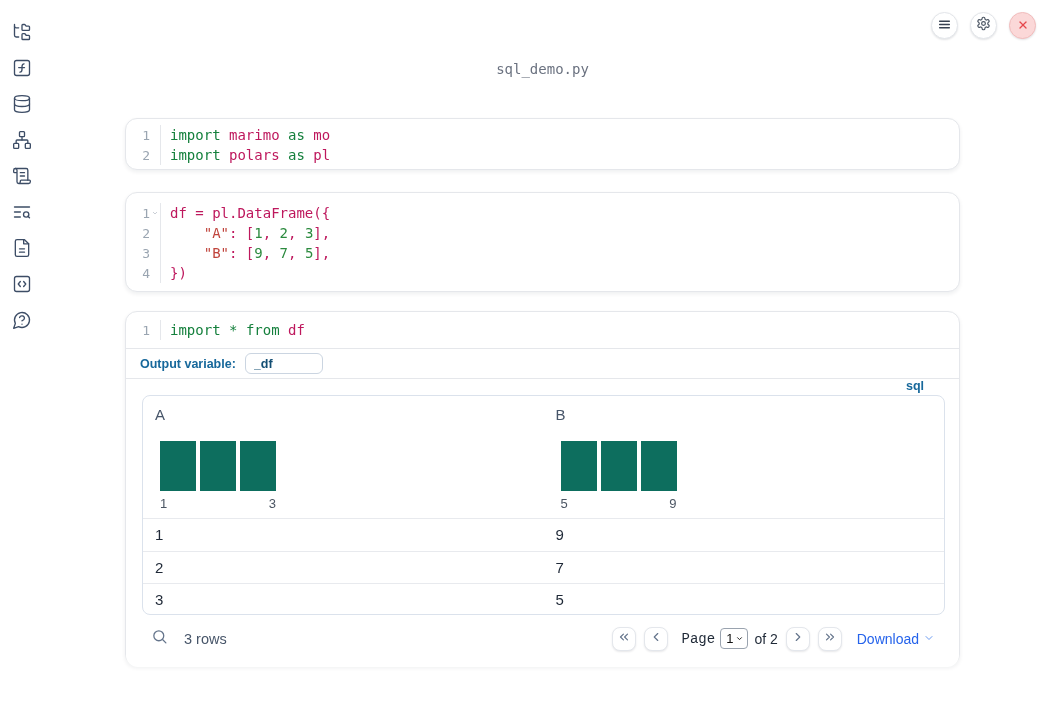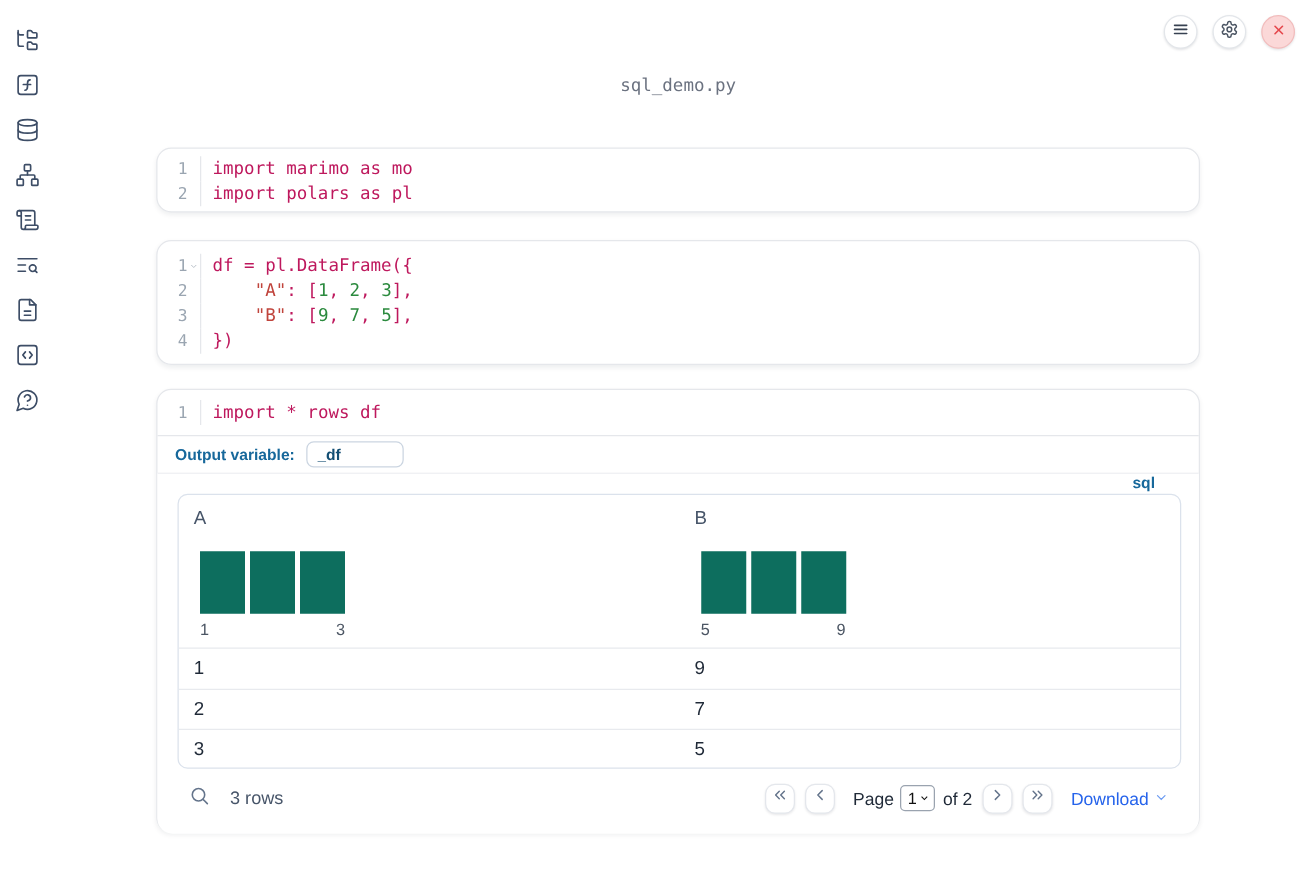--- a/index.html
+++ b/index.html
@@ -24,21 +24,21 @@
   .cell { position:absolute; left:0; width:835px; background:#fff; border:1px solid #e5e7eb; border-radius:12px; box-shadow:0 2px 4px rgba(16,24,40,.07); }
   .cell-1 { top:118px; height:52px; padding:6px 0; }
   .cell-2 { top:192px; height:100px; padding:10px 0; }
   .cell-3 { top:311px; height:355px; padding:0; }
 
   .code-line { display:flex; align-items:center; height:20px; }
   .ln { width:24px; text-align:right; font-family:"DejaVu Sans Mono", monospace; font-size:13px; color:#9aa5b1; flex:none; }
   .fold { width:10px; flex:none; display:flex; align-items:center; justify-content:center; }
   .fold svg { stroke:#9aa5b1; fill:none; stroke-width:1.6; width:8px; height:8px; }
   .code { border-left:1px solid #e5e7eb; padding-left:9px; margin-left:0; flex:1; font-family:"DejaVu Sans Mono", monospace; font-size:14px; white-space:pre; color:#24292e; align-self:stretch; display:flex; align-items:center; }
-  .tk-kw { color:#be185d; }
+  .tk-kw { color:#15803d; }
   .tk-str { color:#c0443c; }
   .tk-num { color:#2b8a3e; }
   .tk-pl { color:#be185d; }
 
   .sql-editor { padding:8px 0; height:36px; }
   .sql-footer { height:30px; border-top:1px solid #e5e7eb; display:flex; align-items:center; padding:0 35px 0 14px; }
   .ov-label { font-size:12.5px; font-weight:bold; color:#17689b; }
   .ov-input { margin-left:9px; width:78px; height:21px; border:1px solid #cbd5e1; border-radius:6px; background:#fff; font-size:12.5px; font-weight:bold; color:#134e73; font-family:"Liberation Sans", sans-serif; padding:0 8px; }
   .lang-badge { margin-left:auto; font-size:12.5px; font-weight:bold; color:#17689b;margin-top:44px; }
 
@@ -54,21 +54,21 @@
   .t-cell { width:50%; padding-left:12px; display:flex; align-items:center; font-size:15px; color:#1f2937; }
 
   .table-footer { height:51px; display:flex; align-items:center; padding:0 8px 4px 9px; }
   .tf-left { display:flex; align-items:center; gap:16px; }
   .tf-left svg { stroke:#64748b; fill:none; stroke-width:1.8; stroke-linecap:round; width:17px; height:17px; cursor:pointer; }
   .row-count { font-size:14.5px; color:#475569; }
   .tf-right { margin-left:auto; display:flex; align-items:center; }
   .pg-btn { width:24px; height:24px; border-radius:8px; background:#fff; border:1px solid #e4e7ec; box-shadow:0 1px 2px rgba(16,24,40,.1); display:flex; align-items:center; justify-content:center; cursor:pointer; margin-left:8px; }
   .pg-btn svg { stroke:#64748b; fill:none; stroke-width:2; stroke-linecap:round; stroke-linejoin:round; width:14px; height:14px; }
   .pg-text { font-size:14px; color:#1f2937; }
-  .page-word { margin-left:14px; }
+  .page-word { margin-left:14px;font-family:Liberation Mono, monospace; }
   .page-select { margin:0 6px 0 5px; height:21px; min-width:27px; border:1px solid #9aa3af; border-radius:4px; background:#fff; display:flex; align-items:center; padding:0 3px 0 5px; font-size:13px; color:#111; cursor:pointer; gap:2px; }
   .page-select svg { stroke:#111; fill:none; stroke-width:2.4; width:9px; height:9px; }
   .download { margin-left:15px; display:flex; align-items:center; gap:4px; color:#2563eb; font-size:14px; cursor:pointer; }
   .download svg { stroke:#6b9bf2; fill:none; stroke-width:2; stroke-linecap:round; width:12px; height:12px; margin-top:2px; }
 </style>
 </head>
 <body>
 
 <div class="stage">
 
@@ -208,21 +208,21 @@
           <span class="fold"></span>
           <span class="code"><span class="tk-pl">})</span></span>
         </div>
       </div>
 
     <div class="cell cell-3">
       <div class="sql-editor">
           <div class="code-line">
             <span class="ln">1</span>
             <span class="fold"></span>
-            <span class="code"><span class="tk-kw">import</span><span class="tk-pl"> </span><span class="tk-kw">*</span><span class="tk-pl"> </span><span class="tk-kw">rows</span><span class="tk-pl"> df</span></span>
+            <span class="code"><span class="tk-kw">import</span><span class="tk-pl"> </span><span class="tk-kw">*</span><span class="tk-pl"> </span><span class="tk-kw">from</span><span class="tk-pl"> df</span></span>
           </div>
         </div>
       <div class="sql-footer">
         <span class="ov-label">Output variable:</span>
         <input class="ov-input" value="_df" style="">
         <span class="lang-badge">sql</span>
       </div>
       <div class="output">
         <div class="table-card">
           <div class="t-header" id="thead">

